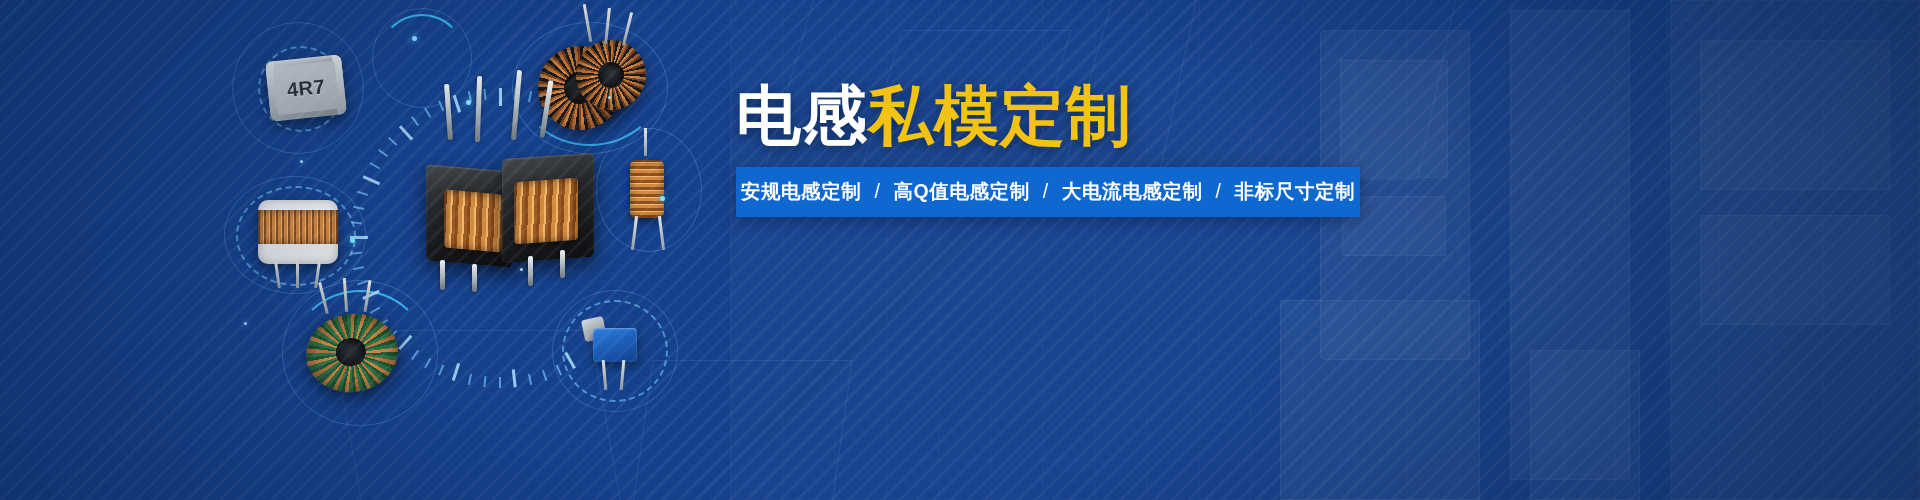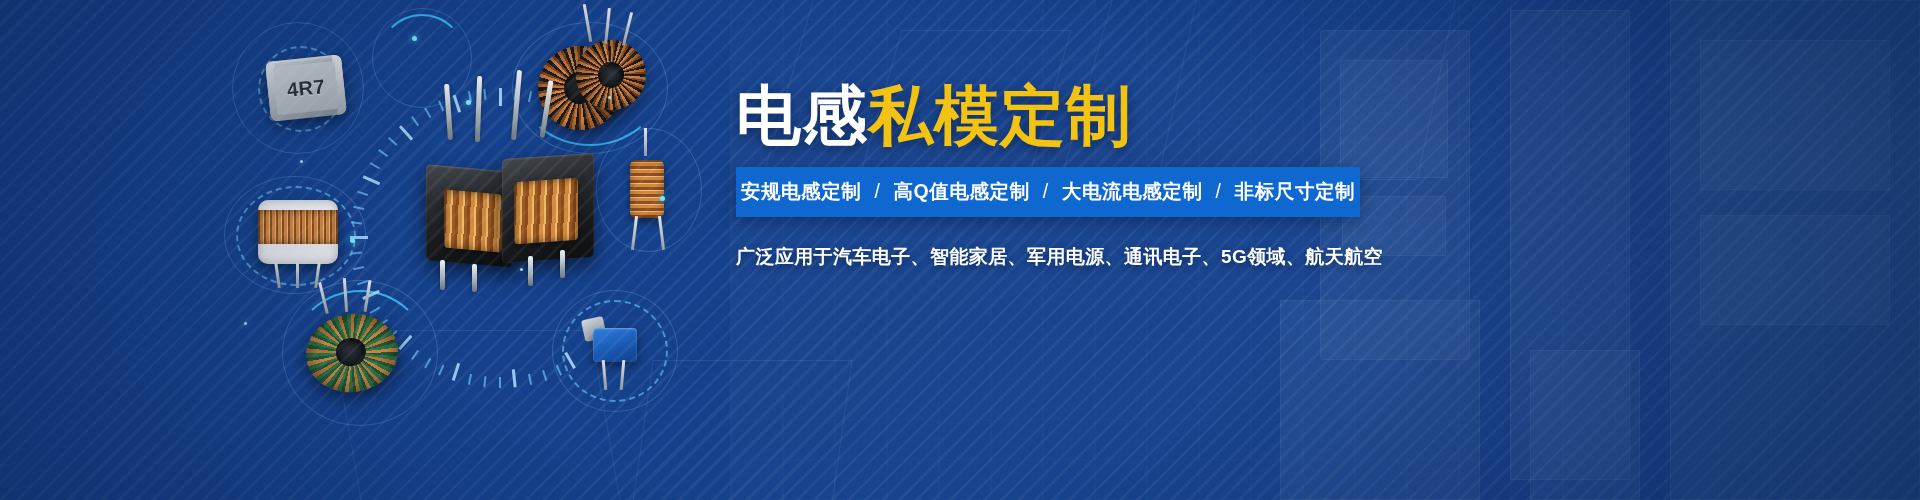--- a/index.html
+++ b/index.html
@@ -523,16 +523,15 @@
         <span>安规电感定制</span>
         <span class="sep">/</span>
         <span>高Q值电感定制</span>
         <span class="sep">/</span>
         <span>大电流电感定制</span>
         <span class="sep">/</span>
         <span>非标尺寸定制</span>
       </div>
     </div>
 
-    <div class="tagline">广泛应用于汽车电子、智能家居、军用电源、通讯电子、5G领域、航天航空</div>
   </div>
 
 </div>
 
 </body></html>

